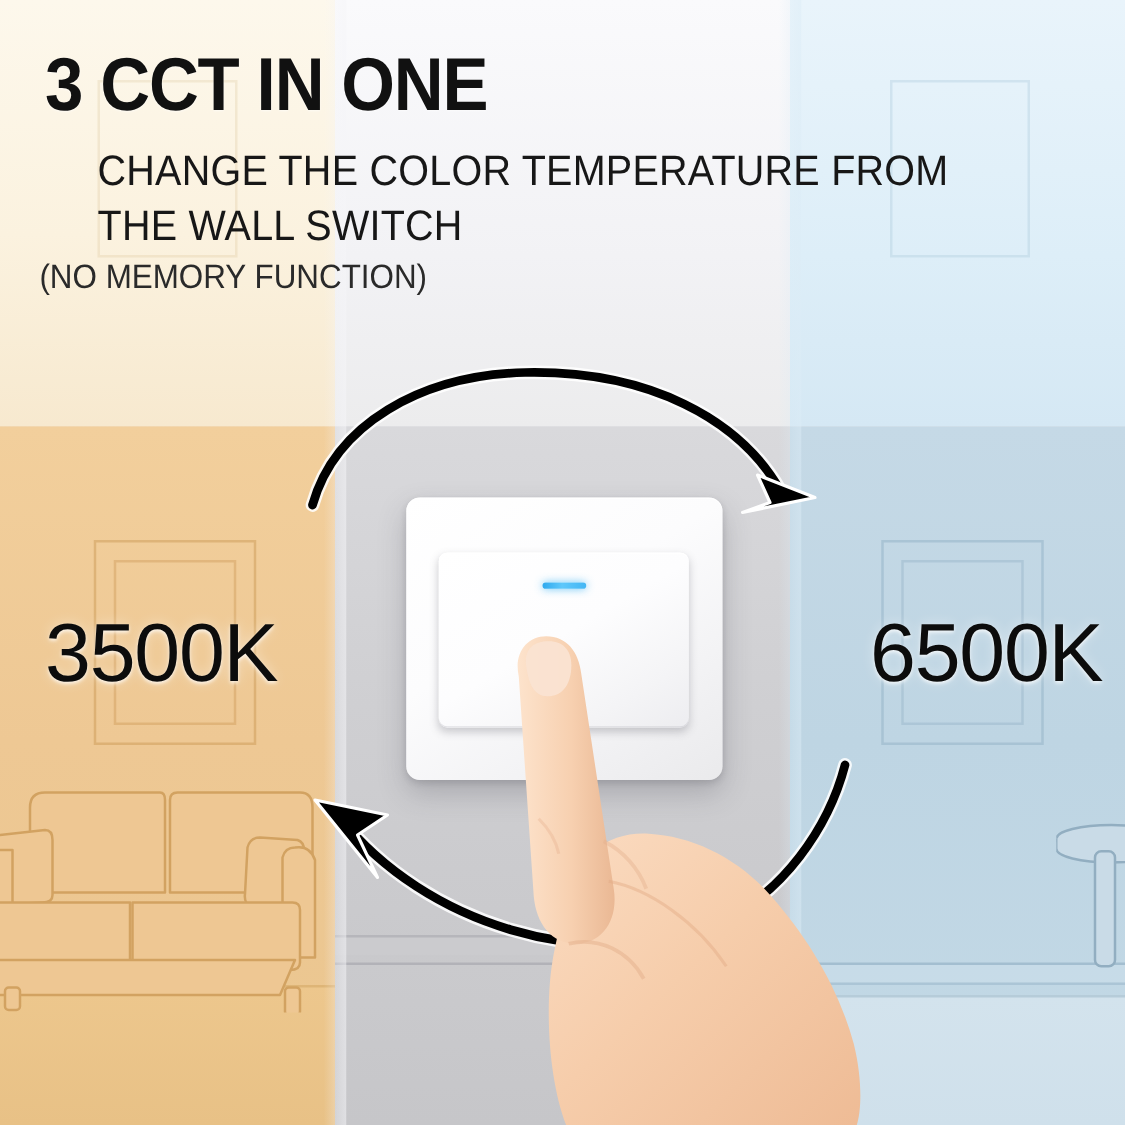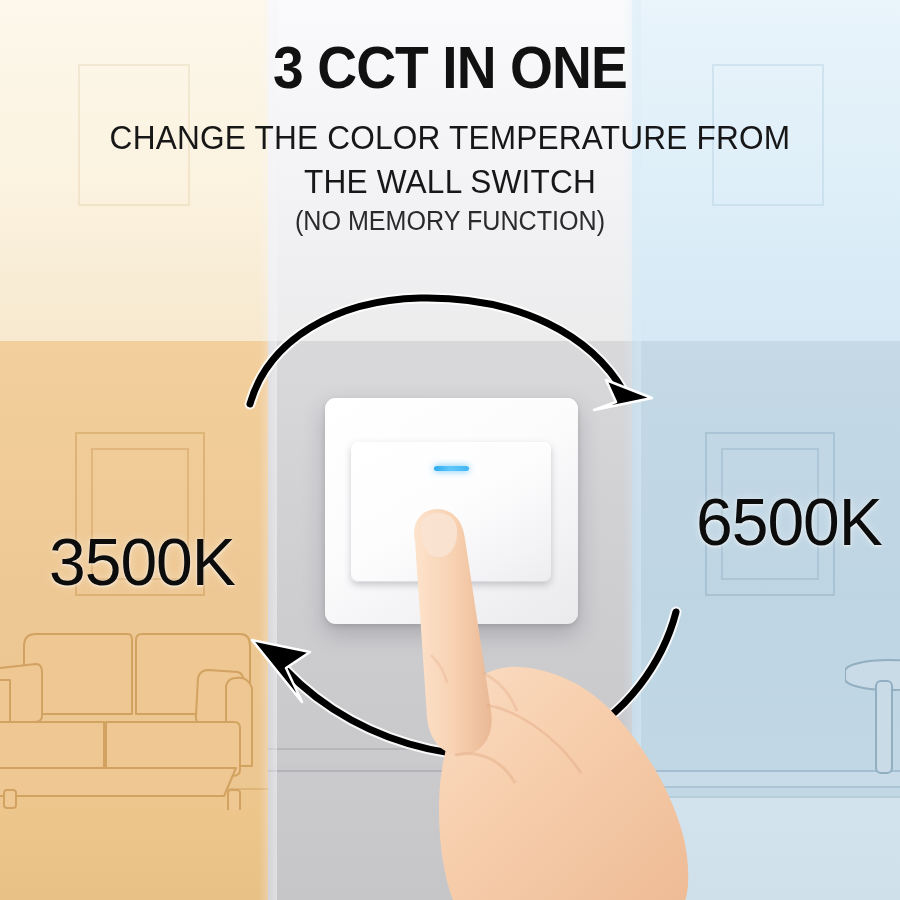--- a/index.html
+++ b/index.html
@@ -168,21 +168,20 @@
   
   .furniture { position: absolute; pointer-events: none; }
   .sofa-svg  { left: 0;   top: 630px; }
   .table-svg { left: 845px; top: 655px; }
 
   
   .heading-block {
     position: absolute;
     left: 0; right: 0;
     top: 36px;
-    text-align: center;
     z-index: 20;
   }
   .title {
     font-family: "Liberation Sans", sans-serif;
     font-weight: bold;
     font-size: 60px;
     line-height: 1.08;
     letter-spacing: -1px;
     color: #111111;
     transform: scaleX(.92);
@@ -215,21 +214,21 @@
     position: absolute;
     font-family: "Liberation Sans", sans-serif;
     font-weight: normal;
     font-size: 66px;
     letter-spacing: -1px;
     color: #0c0c0c;
     text-shadow: 0 1px 3px rgba(255,255,255,.75),
                  0 0 10px rgba(255,255,255,.45);
     z-index: 18;
   }
-  .kelvin-left  { left: 49px;  top: 484px; margin-top: 40px; }
+  .kelvin-left  { left: 36px;  top: 484px; }
   .kelvin-right { left: 648px; top: 484px; margin-left: 48px; }
 
   
   .arrows {
     position: absolute;
     left: 0; top: 0;
     width: 900px; height: 900px;
     z-index: 14;
     pointer-events: none;
   }

